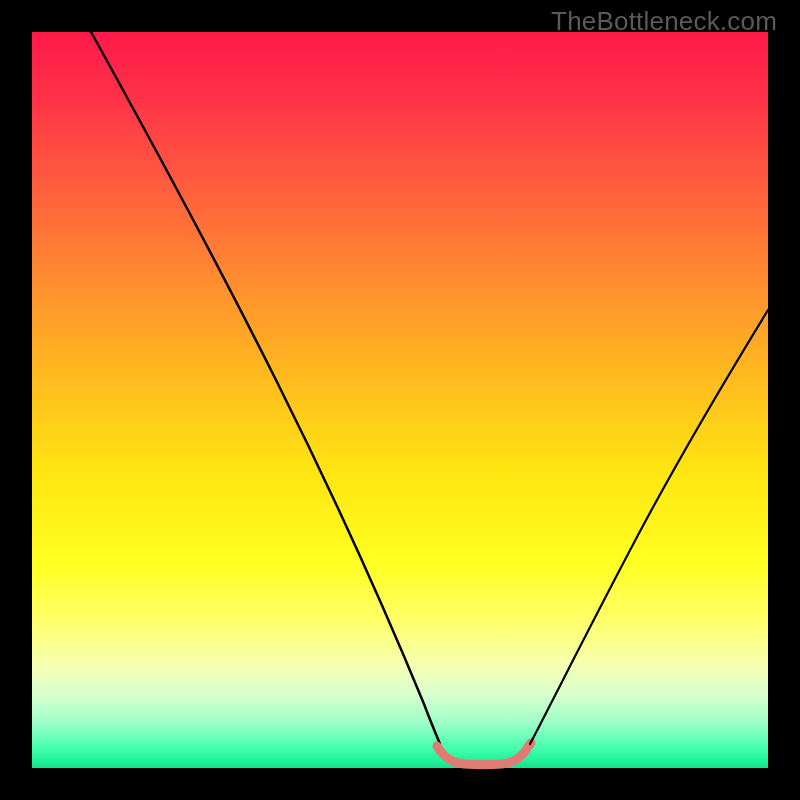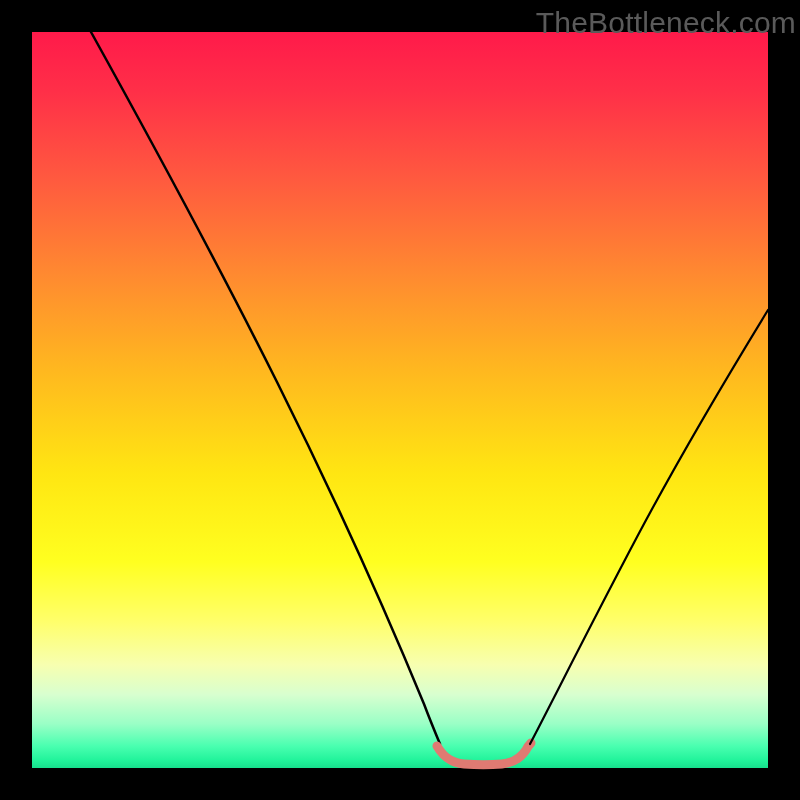--- a/index.html
+++ b/index.html
@@ -6,23 +6,23 @@
   html, body { width: 800px; height: 800px; overflow: hidden; background: #000; }
   .container {
     width: 800px;
     height: 800px;
     position: relative;
     background: #000;
   }
   .watermark {
     position: absolute;
     top: 6px;
-    right: 4px;
+    right: 23px;
     font-family: Arial, Helvetica, sans-serif;
-    font-size: 30px;
+    font-size: 26px;
     font-weight: 500;
     color: #5a5a5a;
     z-index: 10;
     letter-spacing: 0.2px;
   }
   .plot {
     position: absolute;
     left: 32px;
     top: 32px;
     width: 736px;

